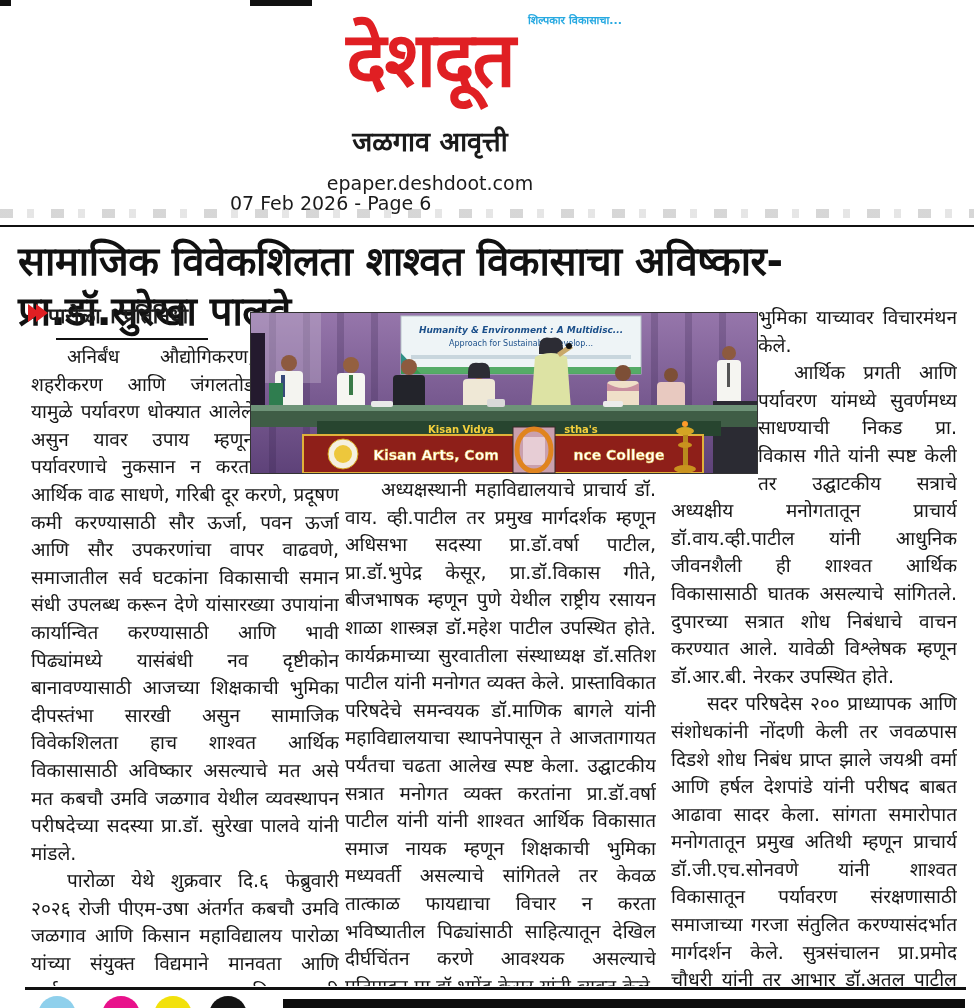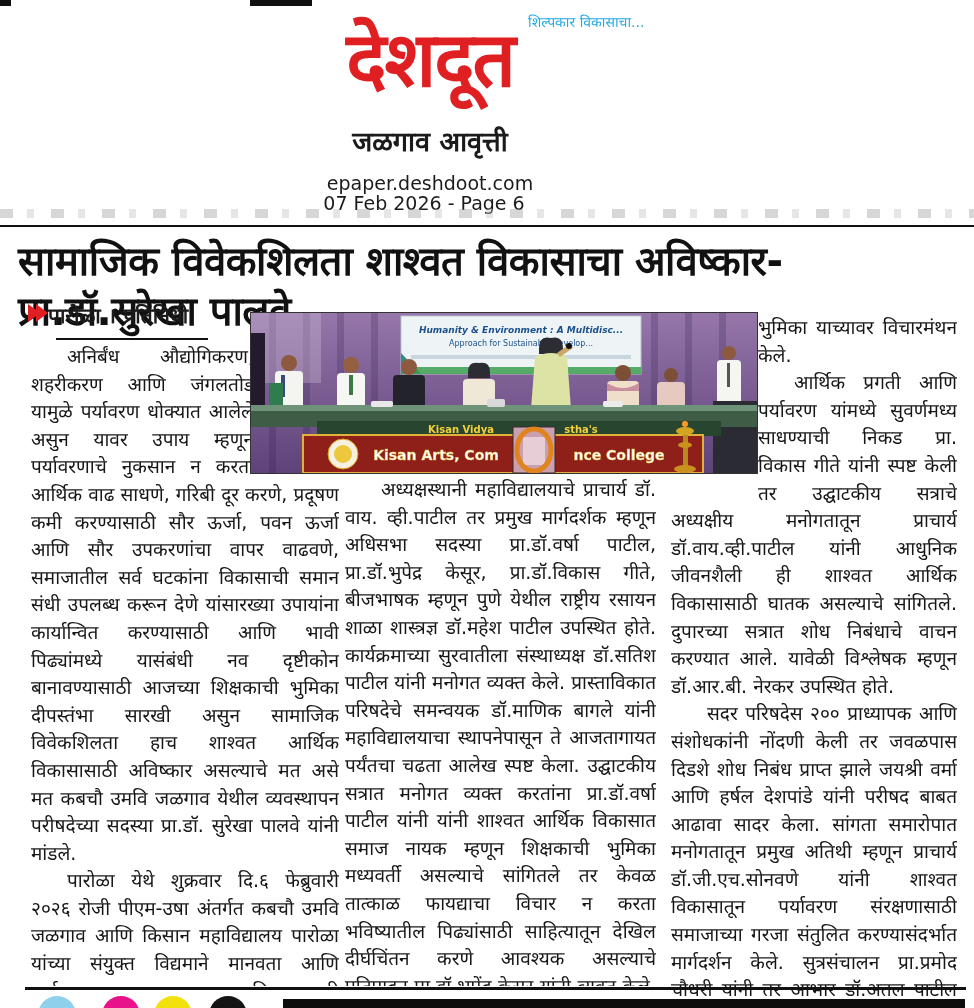--- a/index.html
+++ b/index.html
@@ -1,26 +1,26 @@
 <!DOCTYPE html>
 <html><head>
 <meta charset="utf-8">
 <style>
   html,body{margin:0;padding:0;background:#ffffff;}
   .page{position:relative;width:974px;height:1008px;background:#fff;overflow:hidden;
         font-family:"DejaVu Sans","Liberation Sans",sans-serif;color:#1b1b1b;}
   .abs{position:absolute;}
 
   
-  .tagline{left:528px;top:12px;width:260px;color:#27a9e1;font-weight:normal;font-size:14px;}
+  .tagline{left:528px;top:12px;width:260px;color:#27a9e1;font-weight:bold;font-size:11px;}
   .logo{left:230px;top:16px;width:400px;text-align:center;color:#e01f23;
         font-size:76px;font-weight:bold;line-height:1.15;letter-spacing:-2px;}
   .edition{left:230px;top:122px;width:400px;text-align:center;font-size:27px;font-weight:bold;}
   .site{left:230px;top:172px;width:400px;text-align:center;font-size:19px;}
-  .datepage{left:224px;top:192px;width:400px;text-align:center;font-size:19px;}
+  .datepage{left:230px;top:192px;width:400px;font-size:19px;}
   .corner-mark{left:0;top:0;width:11px;height:6px;background:#111;}
   .corner-mark2{left:250px;top:0;width:62px;height:6px;background:#111;}
   .cropped-strip{left:0;top:209px;width:974px;height:9px;opacity:.4;
       background:repeating-linear-gradient(90deg,#9a9a9a 0 13px,transparent 13px 27px,#c0c0c0 27px 34px,transparent 34px 51px);}
   .top-rule{left:0;top:225px;width:974px;height:2px;background:#111;}
 
   
   .headline{left:18px;top:236px;width:938px;font-size:40px;font-weight:bold;
             text-align:left;letter-spacing:-0.5px;line-height:1.25;color:#111;}
   .byline{left:28px;top:301px;font-size:21px;font-weight:bold;display:flex;align-items:center;gap:0;}
@@ -28,21 +28,21 @@
         border-left:12px solid #e01f23;display:inline-block;}
   .chev+.chev{margin-left:-4px;}
   .byline-rule{left:56px;top:338px;width:152px;height:2px;background:#111;}
 
   
   .col{position:absolute;text-align:justify;font-size:19px;line-height:27.6px;color:#161616;overflow:hidden;}
   .col p{margin:0;text-indent:36px;}
   .col p.cont{text-indent:0;}
   .col1{left:31px;top:343px;width:308px;height:643px;}
   .col2{left:345px;top:476px;width:311px;height:510px;}
-  .col3{left:671px;top:304px;width:286px;height:682px;margin-top:10px;}
+  .col3{left:671px;top:304px;width:286px;height:682px;}
   .wrap-spacer-r{float:right;width:85px;height:130px;}
   .wrap-spacer-l{float:left;width:87px;height:167px;}
 
   
   .photo{left:250px;top:312px;width:506px;height:160px;border:1.5px solid #333;background:#4d7c0f;}
 
   
   .bottom-rule{left:25px;top:987px;width:941px;height:3px;background:#111;}
   .bottom-bar{left:283px;top:999px;width:682px;height:9px;background:#0d0d0d;}
   .dot{position:absolute;top:996px;width:38px;height:38px;border-radius:50%;}

